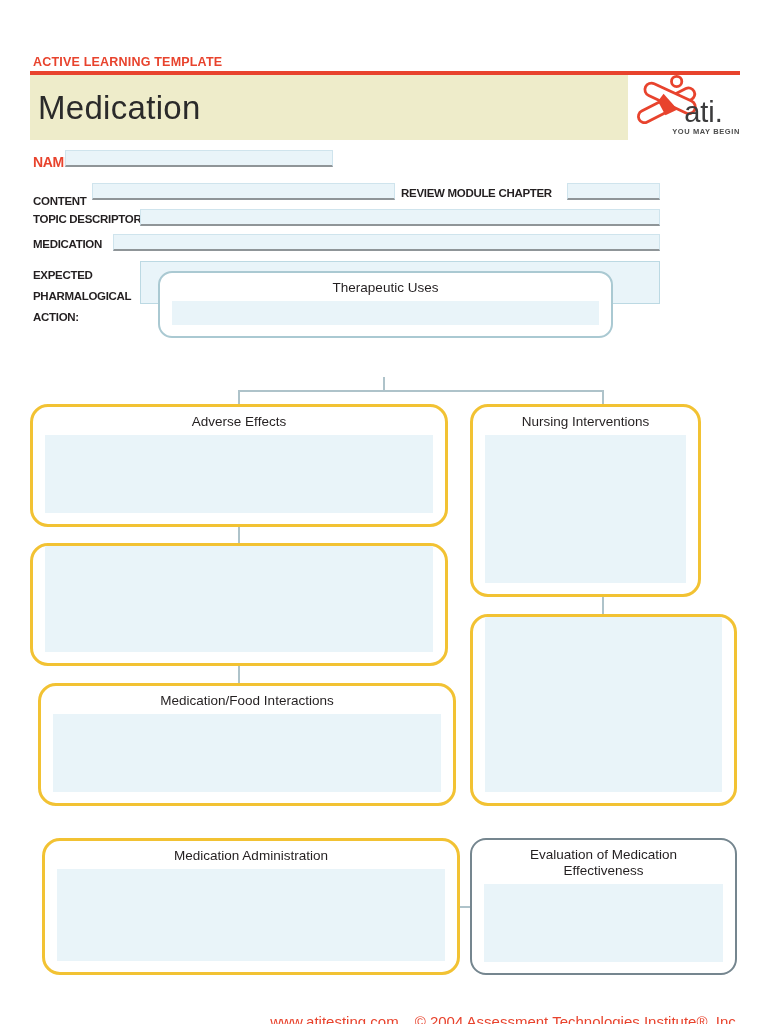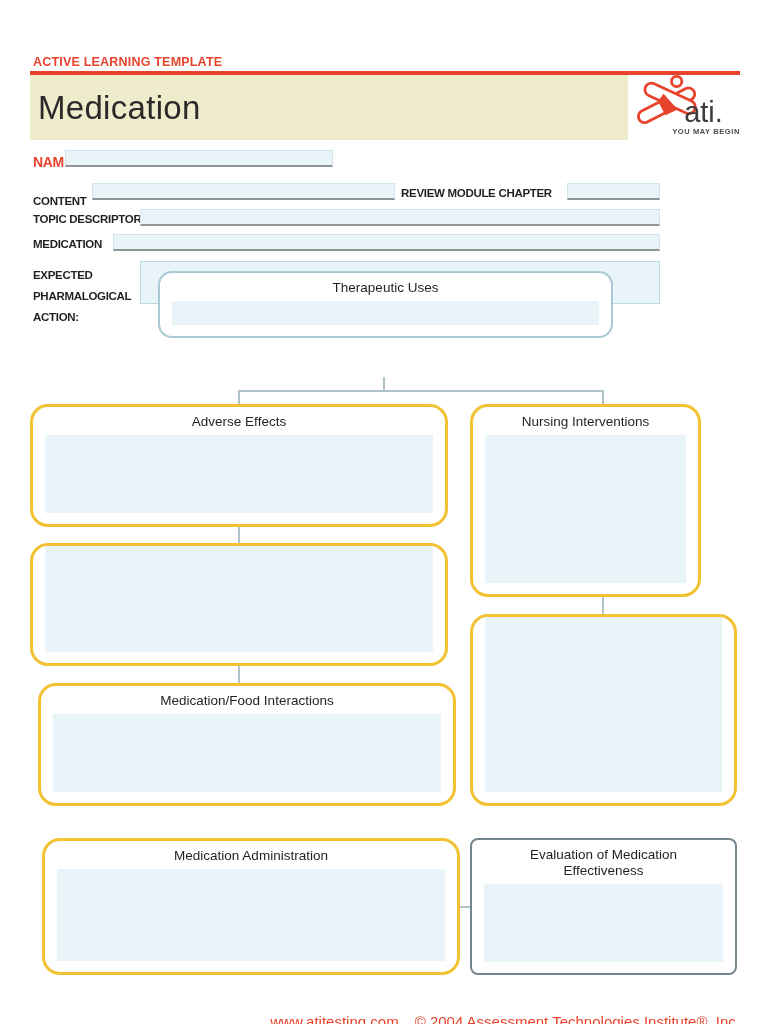--- a/index.html
+++ b/index.html
@@ -23,21 +23,21 @@
   .field {
     background:#e9f4f9; border:1px solid #cfe4ed; border-bottom:2px solid #8f9598;
     box-sizing:border-box; font-size:12px; color:#231f20; padding:1px 4px;
   }
   .field.boxed { border:1px solid #bcd9e3; }
 
   
   .flowbox { position:absolute; background:#ffffff; display:flex; flex-direction:column; box-sizing:border-box; }
   .flowbox.yellow { border:3px solid #f2c233; border-radius:18px; }
   .flowbox.bluegray { border:2px solid #aac9d2; border-radius:14px; }
-  .flowbox.slate { border:2px solid #75868f; border-radius:8px; }
+  .flowbox.slate { border:2px solid #75868f; border-radius:16px; }
   .flowbox-title { text-align:center; font-size:13.5px; color:#231f20; padding:7px 12px 5px; line-height:1.2; }
   .flowbox-area { flex:1; margin:0 12px 11px 12px; background:#e9f4f9; }
 
   .connector { position:absolute; background:#aec3ca; }
 
   
   .footer-text { display:flex; justify-content:flex-end; gap:16px; font-size:15px; color:#e8432d;text-align:center; }
   .footer-rule { background:#e8432d; }
 </style>
 </head>

